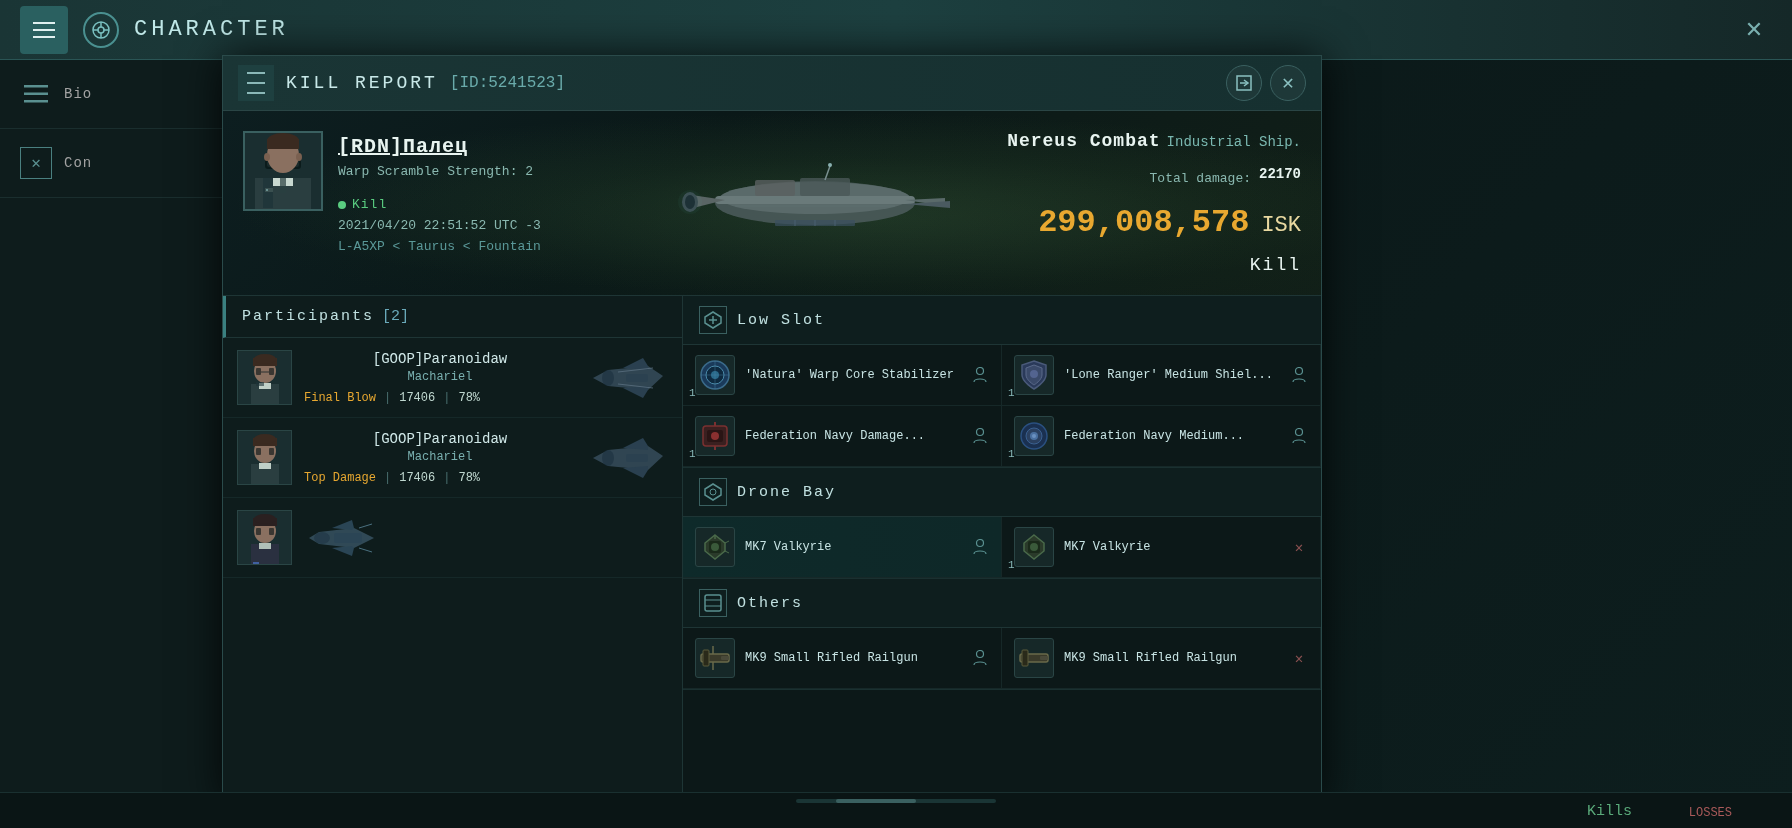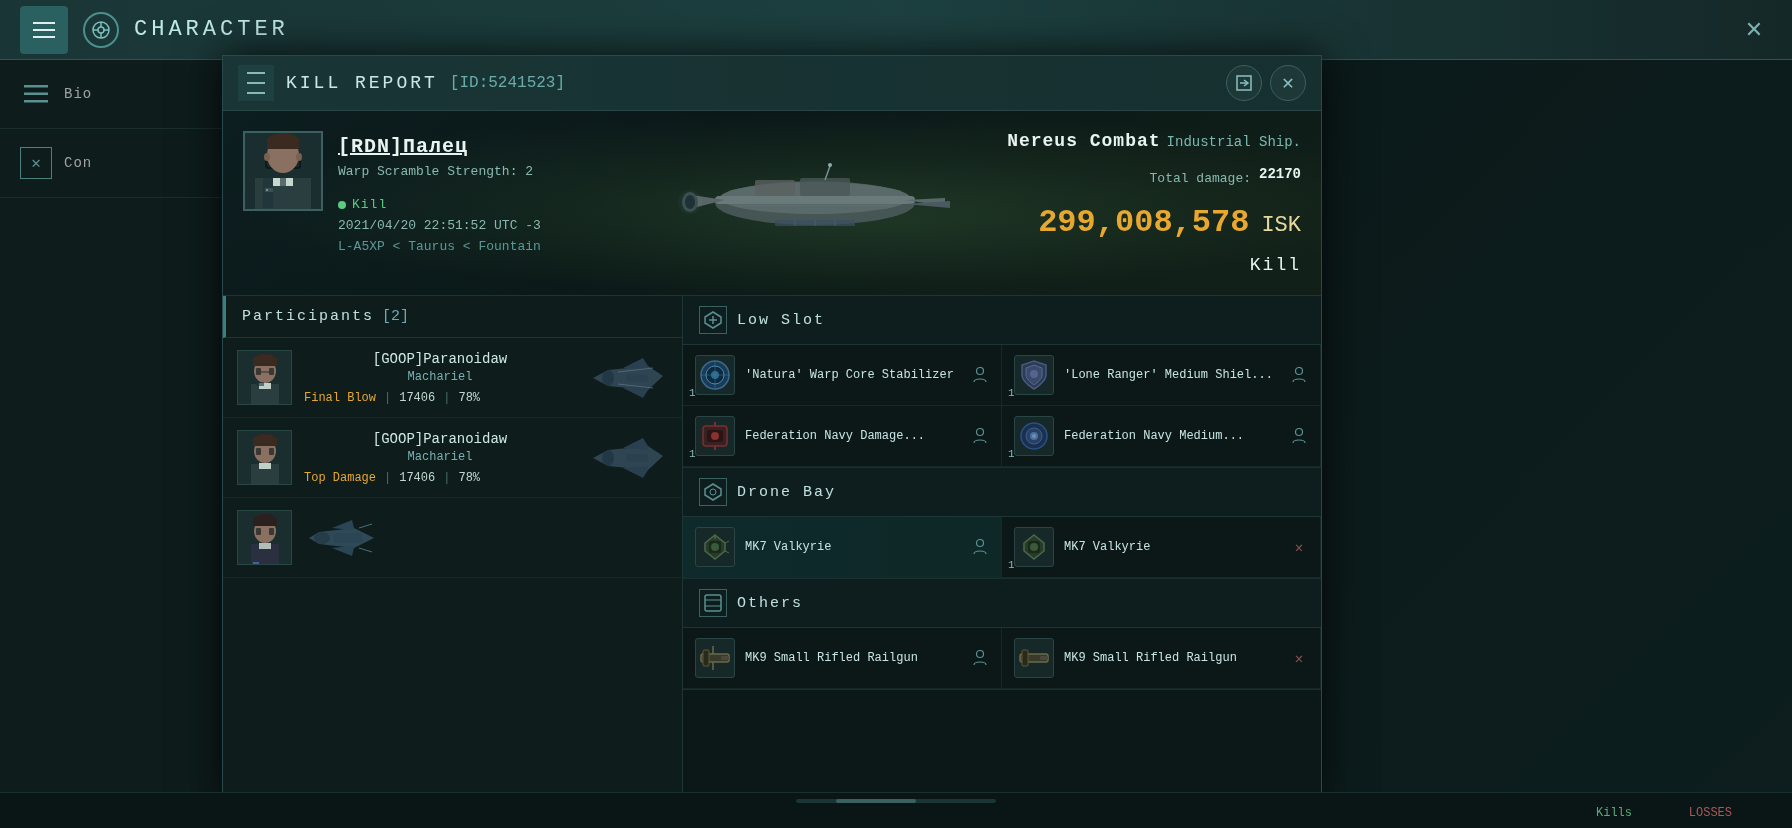--- a/index.html
+++ b/index.html
@@ -964,20 +964,20 @@
     </div>
   </div>
 
   <div class="bottom-bar">
     <div style="position:absolute;left:50%;transform:translateX(-50%);">
       <div class="scrollbar-track">
         <div class="scrollbar-thumb"></div>
       </div>
     </div>
     <div class="bottom-stat" style="position:absolute;right:160px;bottom:8px;">
-      <span style="color:#5aaa7a;font-size:12px;">Kills</span>
+      <span style="color:#5aaa7a;font-size:15px;">Kills</span>
     </div>
     <div class="bottom-stat" style="position:absolute;right:60px;bottom:8px;">
       <span style="color:#aa5a5a;font-size:12px;">LOSSES</span>
     </div>
   </div>
 
 </div>
 
 </body></html>

